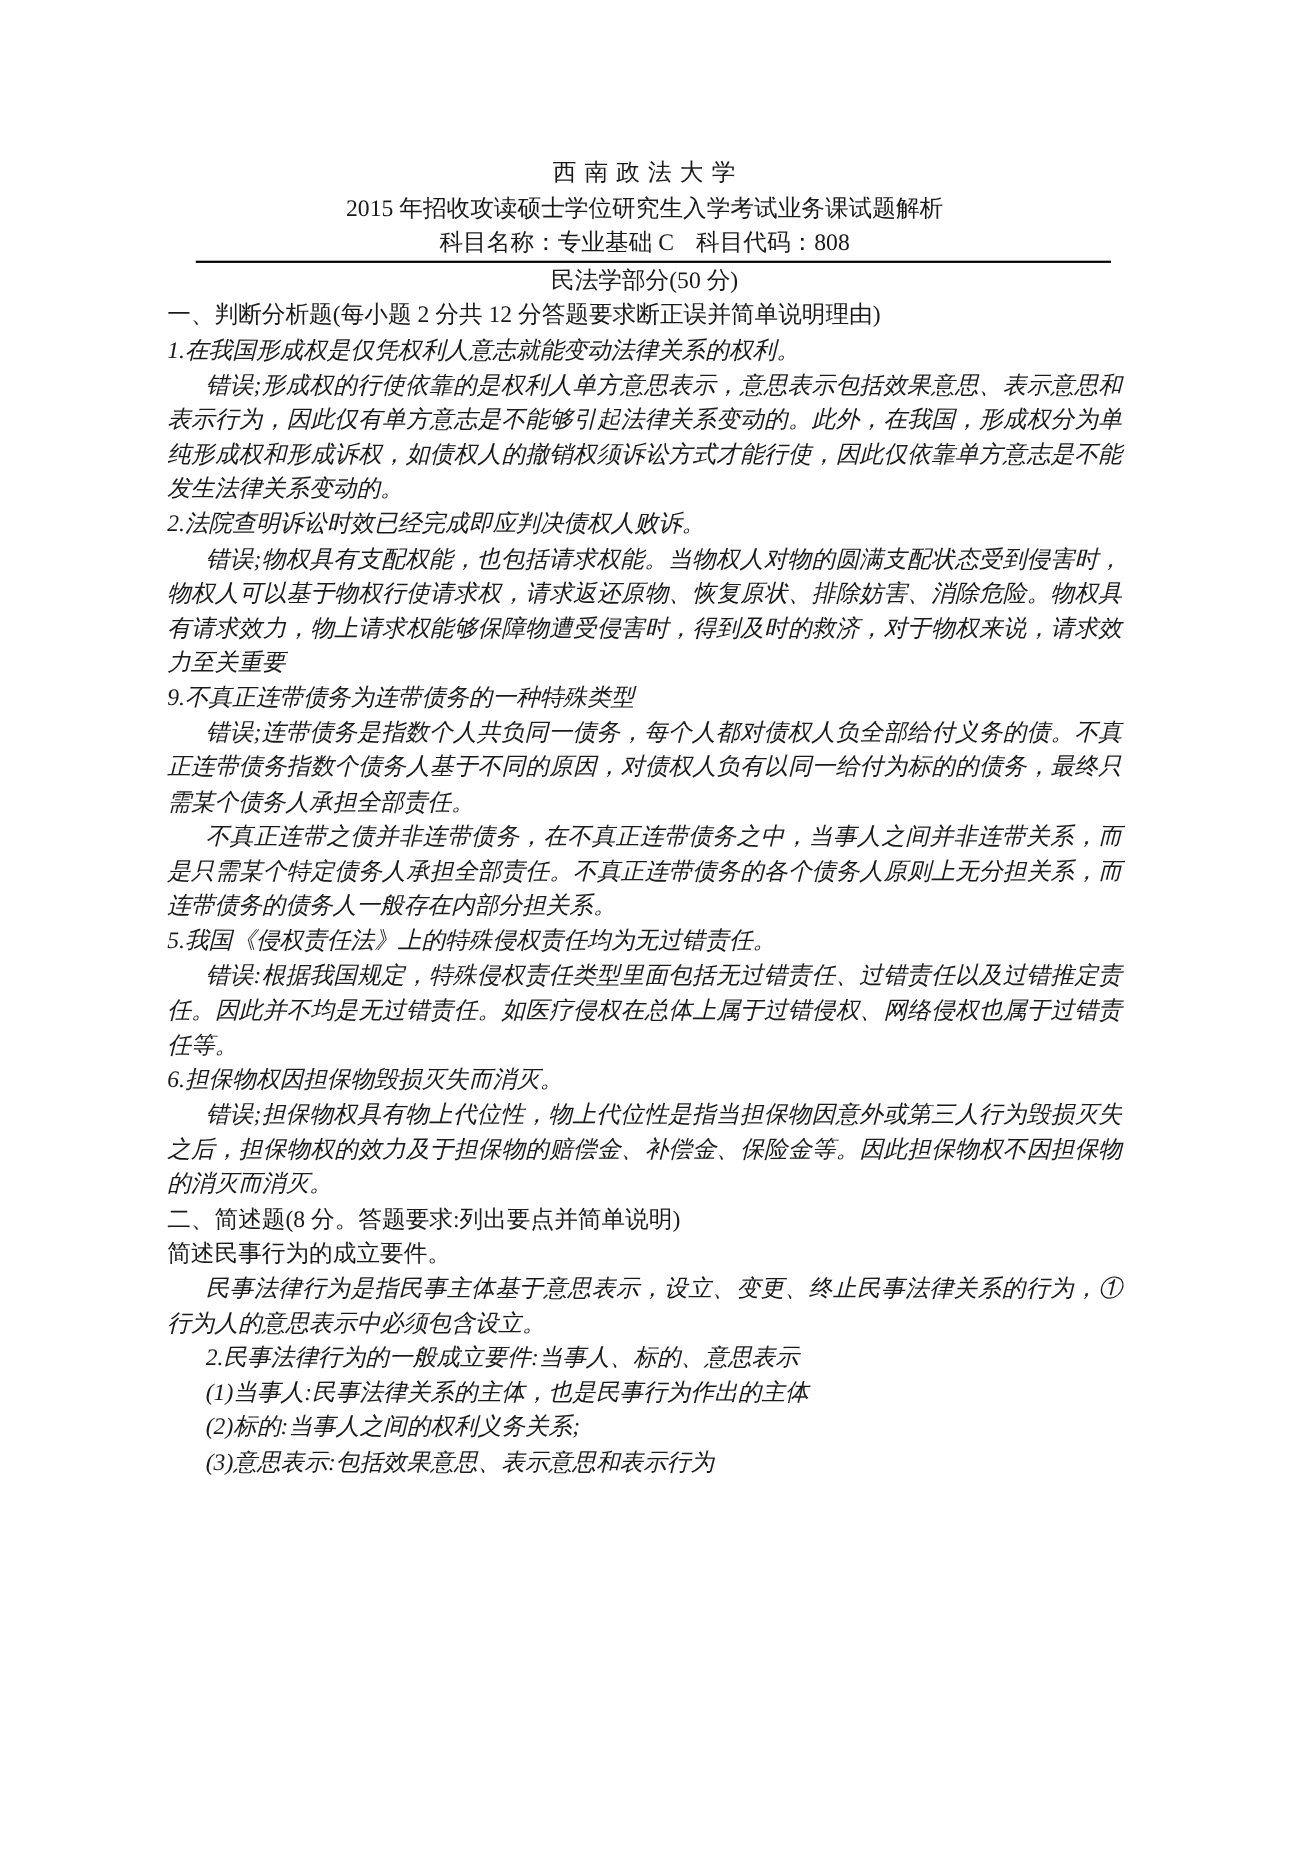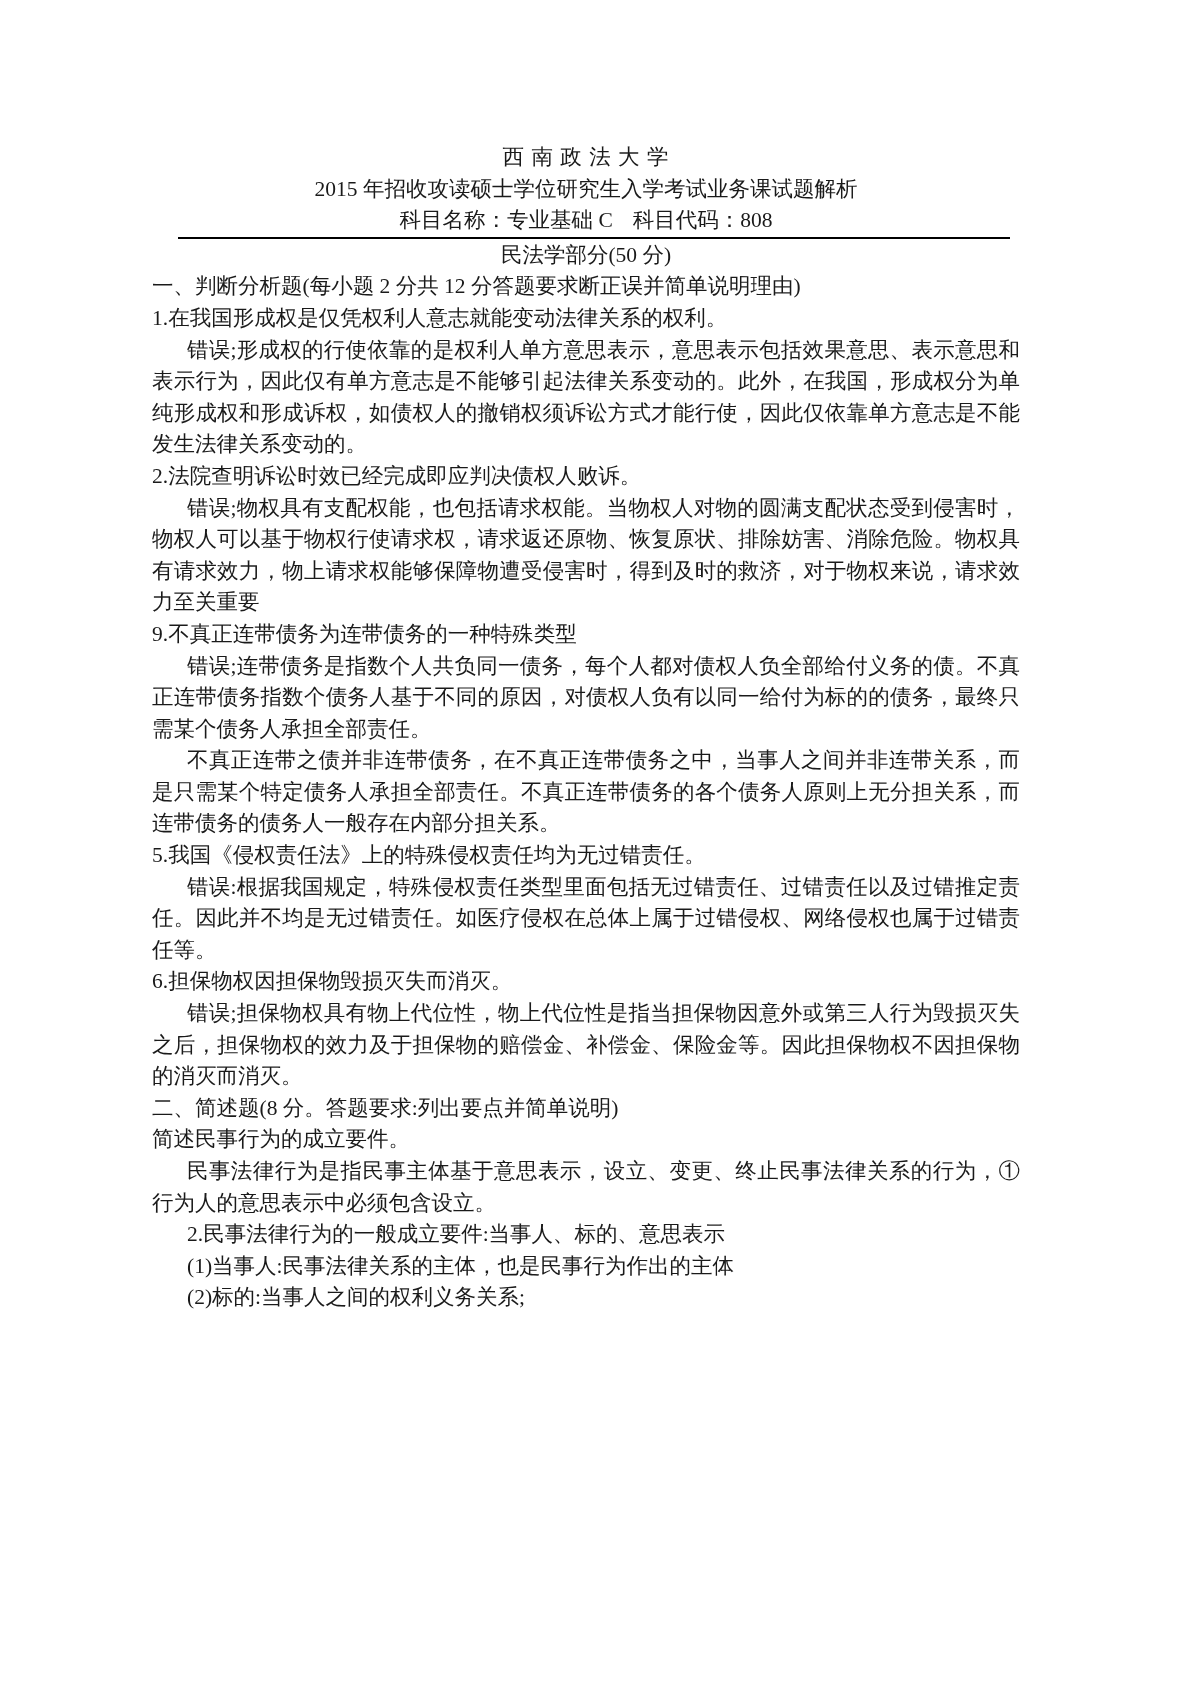--- a/index.html
+++ b/index.html
@@ -22,21 +22,21 @@
   }
   p { margin: 0; padding: 0; }
   .center { text-align: center; }
   .uni-title { letter-spacing: 1px; }
   .subject-line .code-part { margin-left: 20px; }
   .divider {
     height: 0;
     border-top: 2px solid #000000;
     margin: 0 10px 1px 26px; 
   }
-  .just { text-align: justify; text-justify: inter-ideograph; }
+  .just { text-align: justify; text-justify: inter-ideograph; font-style: italic; }
   .ind { text-indent: 35px; }
 </style>
 </head>
 <body>
 
 <div class="page">
   <div class="content">
 
     <p class="center uni-title">西 南 政 法 大 学</p>
     <p class="center">2015 年招收攻读硕士学位研究生入学考试业务课试题解析</p>
@@ -64,15 +64,16 @@
 
     <p class="just">6.担保物权因担保物毁损灭失而消灭。</p>
     <p class="just ind">错误;担保物权具有物上代位性，物上代位性是指当担保物因意外或第三人行为毁损灭失之后，担保物权的效力及于担保物的赔偿金、补偿金、保险金等。因此担保物权不因担保物的消灭而消灭。</p>
 
     <p>二、简述题(8 分。答题要求:列出要点并简单说明)</p>
     <p>简述民事行为的成立要件。</p>
     <p class="just ind">民事法律行为是指民事主体基于意思表示，设立、变更、终止民事法律关系的行为，①行为人的意思表示中必须包含设立。</p>
     <p class="just ind">2.民事法律行为的一般成立要件:当事人、标的、意思表示</p>
     <p class="just ind">(1)当事人:民事法律关系的主体，也是民事行为作出的主体</p>
     <p class="just ind">(2)标的:当事人之间的权利义务关系;</p>
+    <p class="just ind">(3)意思表示:包括效果意思、表示意思和表示行为</p>
 
   </div>
 </div>
 
 </body></html>

